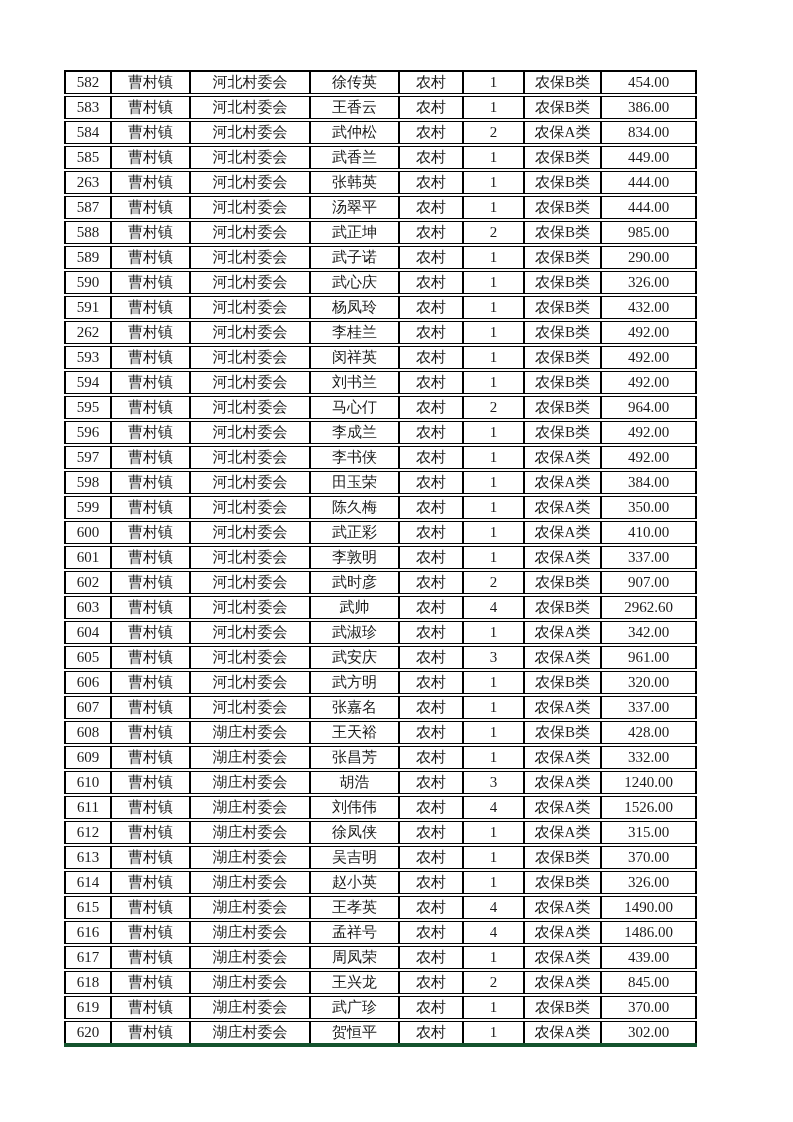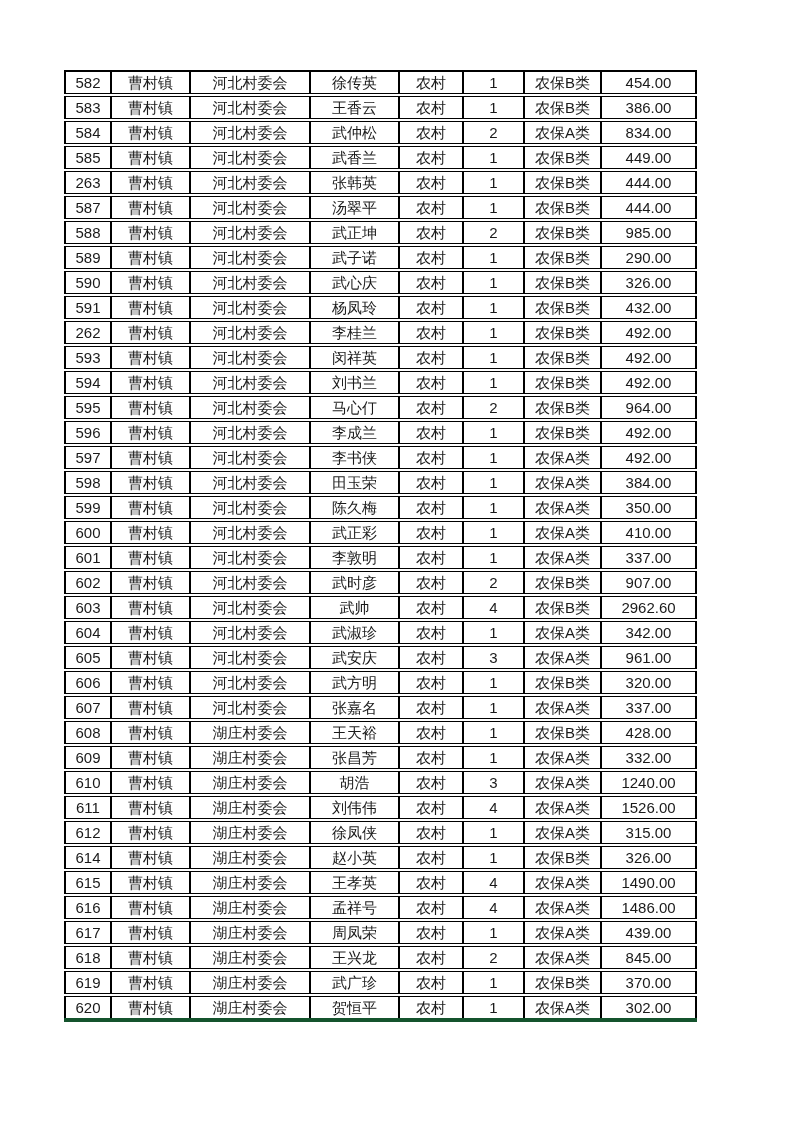--- a/index.html
+++ b/index.html
@@ -6,21 +6,21 @@
     margin: 0;
     padding: 0;
     background: #ffffff;
   }
   .page {
     position: relative;
     width: 793px;
     height: 1122px;
     background: #ffffff;
     overflow: hidden;
-    font-family: Liberation Sans, sans-serif;
+    font-family: Liberation Serif, serif;
   }
   table.grid {
     position: absolute;
     left: 64px;
     top: 70px;
     width: 631px;
     border-collapse: collapse;
     table-layout: fixed;
   }
   table.grid td {
@@ -369,20 +369,30 @@
           <td>612</td>
           <td>曹村镇</td>
           <td>湖庄村委会</td>
           <td>徐凤侠</td>
           <td>农村</td>
           <td>1</td>
           <td>农保A类</td>
           <td>315.00</td>
         </tr>
         <tr>
+          <td>613</td>
+          <td>曹村镇</td>
+          <td>湖庄村委会</td>
+          <td>吴吉明</td>
+          <td>农村</td>
+          <td>1</td>
+          <td>农保B类</td>
+          <td>370.00</td>
+        </tr>
+        <tr>
           <td>614</td>
           <td>曹村镇</td>
           <td>湖庄村委会</td>
           <td>赵小英</td>
           <td>农村</td>
           <td>1</td>
           <td>农保B类</td>
           <td>326.00</td>
         </tr>
         <tr>

